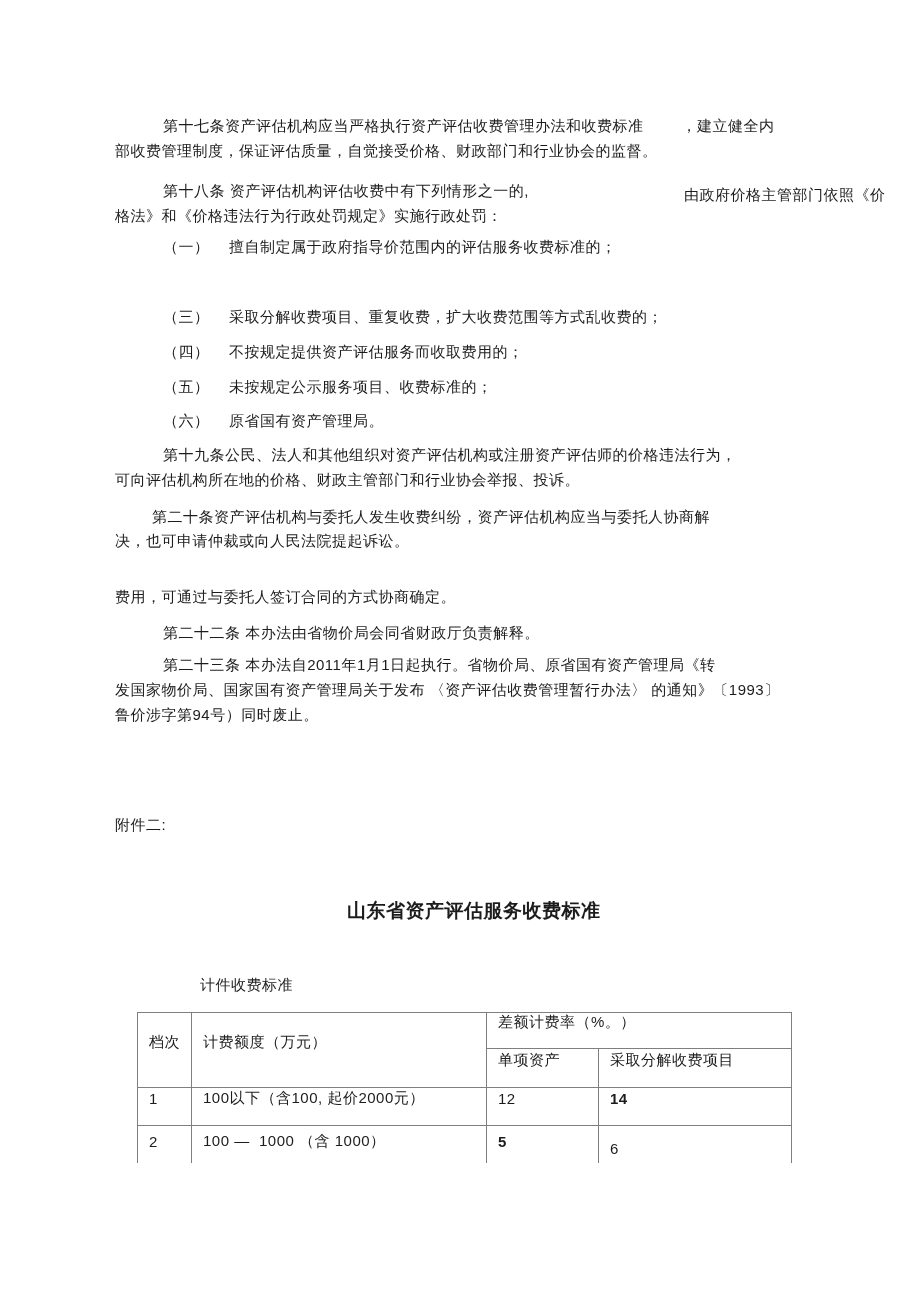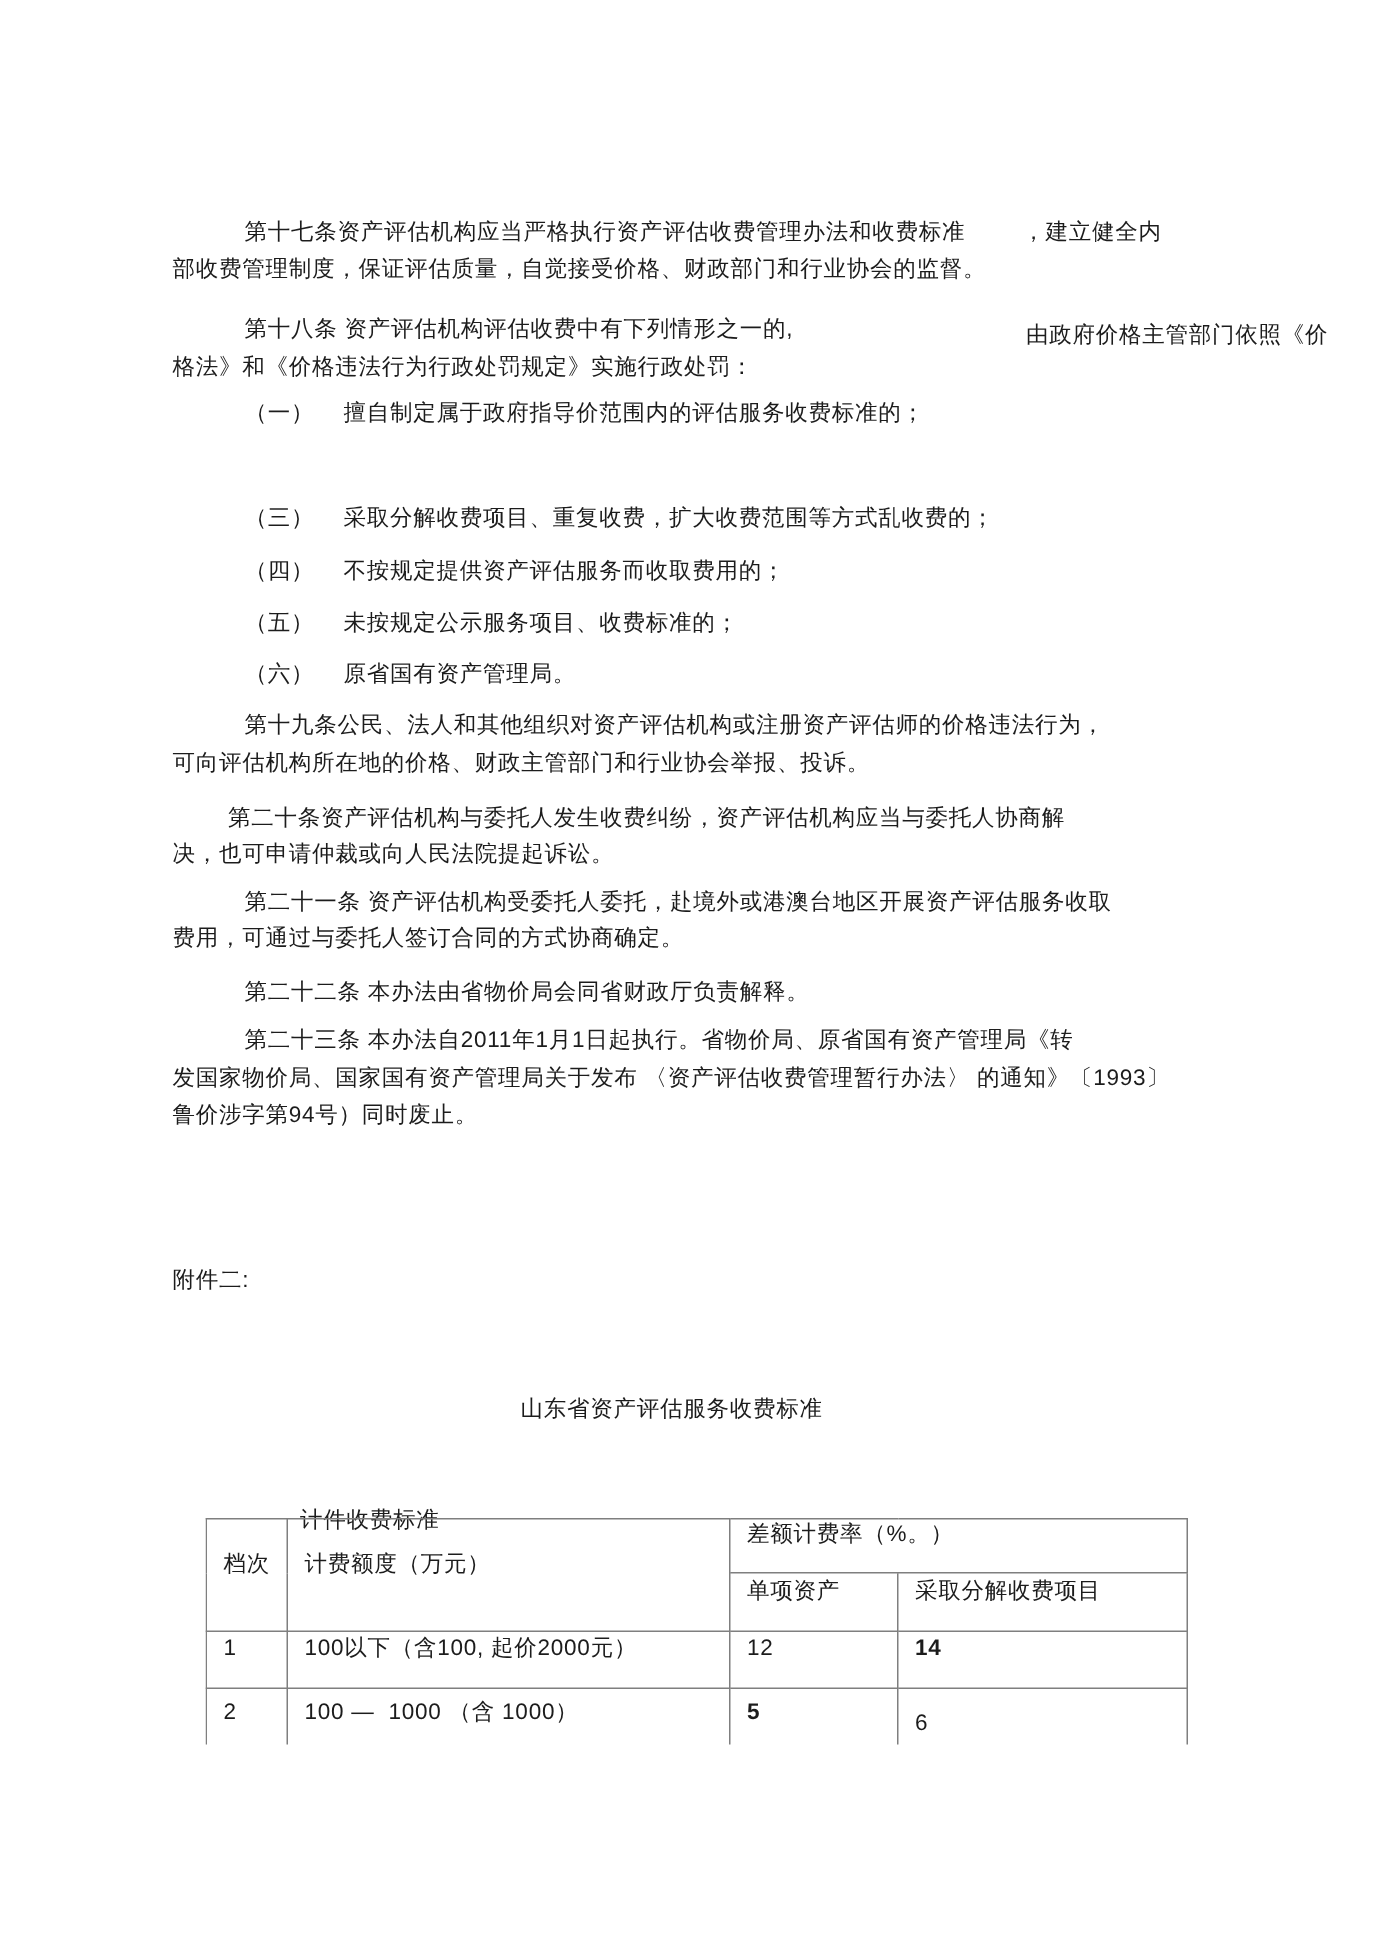--- a/index.html
+++ b/index.html
@@ -12,26 +12,25 @@
     font-family: "Liberation Sans", "DejaVu Sans", sans-serif;
     font-size: 15px;
     color: #1c1c1c;
     overflow: hidden;
   }
   .ln {
     position: absolute;
     line-height: 20px;
     white-space: pre;
     letter-spacing: 0.5px;
-    margin-top: 29px;
   }
   .gap20 { display: inline-block; width: 38px; }
   .item-num { display: inline-block; width: 52px; }
   .item-text { display: inline-block; margin-left: 14px; }
-  .doc-title { font-size: 15px; }
+  .doc-title { font-size: 19px; font-weight: bold; }
   
   .tbl-clip {
     position: absolute;
     left: 137px;
     top: 1012px;
     width: 656px;
     height: 151px;
     overflow: hidden;
   }
   table.fee-table {
@@ -74,21 +73,20 @@
   <div class="ln" style="left:163px; top:342px"><span class="item-num">（四）</span><span class="item-text">不按规定提供资产评估服务而收取费用的；</span></div>
   <div class="ln" style="left:163px; top:377px"><span class="item-num">（五）</span><span class="item-text">未按规定公示服务项目、收费标准的；</span></div>
   <div class="ln" style="left:163px; top:411px"><span class="item-num">（六）</span><span class="item-text">原省国有资产管理局。</span></div>
 
   <div class="ln" style="left:163px; top:445px">第十九条公民、法人和其他组织对资产评估机构或注册资产评估师的价格违法行为，</div>
   <div class="ln" style="left:115px; top:470px">可向评估机构所在地的价格、财政主管部门和行业协会举报、投诉。</div>
 
   <div class="ln" style="left:152px; top:507px">第二十条资产评估机构与委托人发生收费纠纷，资产评估机构应当与委托人协商解</div>
   <div class="ln" style="left:115px; top:531px">决，也可申请仲裁或向人民法院提起诉讼。</div>
 
-  <div class="ln" style="left:163px; top:563px">第二十一条 资产评估机构受委托人委托，赴境外或港澳台地区开展资产评估服务收取</div>
   <div class="ln" style="left:115px; top:587px">费用，可通过与委托人签订合同的方式协商确定。</div>
 
   <div class="ln" style="left:163px; top:623px">第二十二条 本办法由省物价局会同省财政厅负责解释。</div>
 
   <div class="ln" style="left:163px; top:655px">第二十三条 本办法自2011年1月1日起执行。省物价局、原省国有资产管理局《转</div>
   <div class="ln" style="left:115px; top:680px">发国家物价局、国家国有资产管理局关于发布 〈资产评估收费管理暂行办法〉 的通知》〔1993〕</div>
   <div class="ln" style="left:115px; top:705px">鲁价涉字第94号）同时废止。</div>
 
   <div class="ln" style="left:115px; top:815px">附件二:</div>
   <div class="ln doc-title" style="left:347px; top:901px">山东省资产评估服务收费标准</div>

